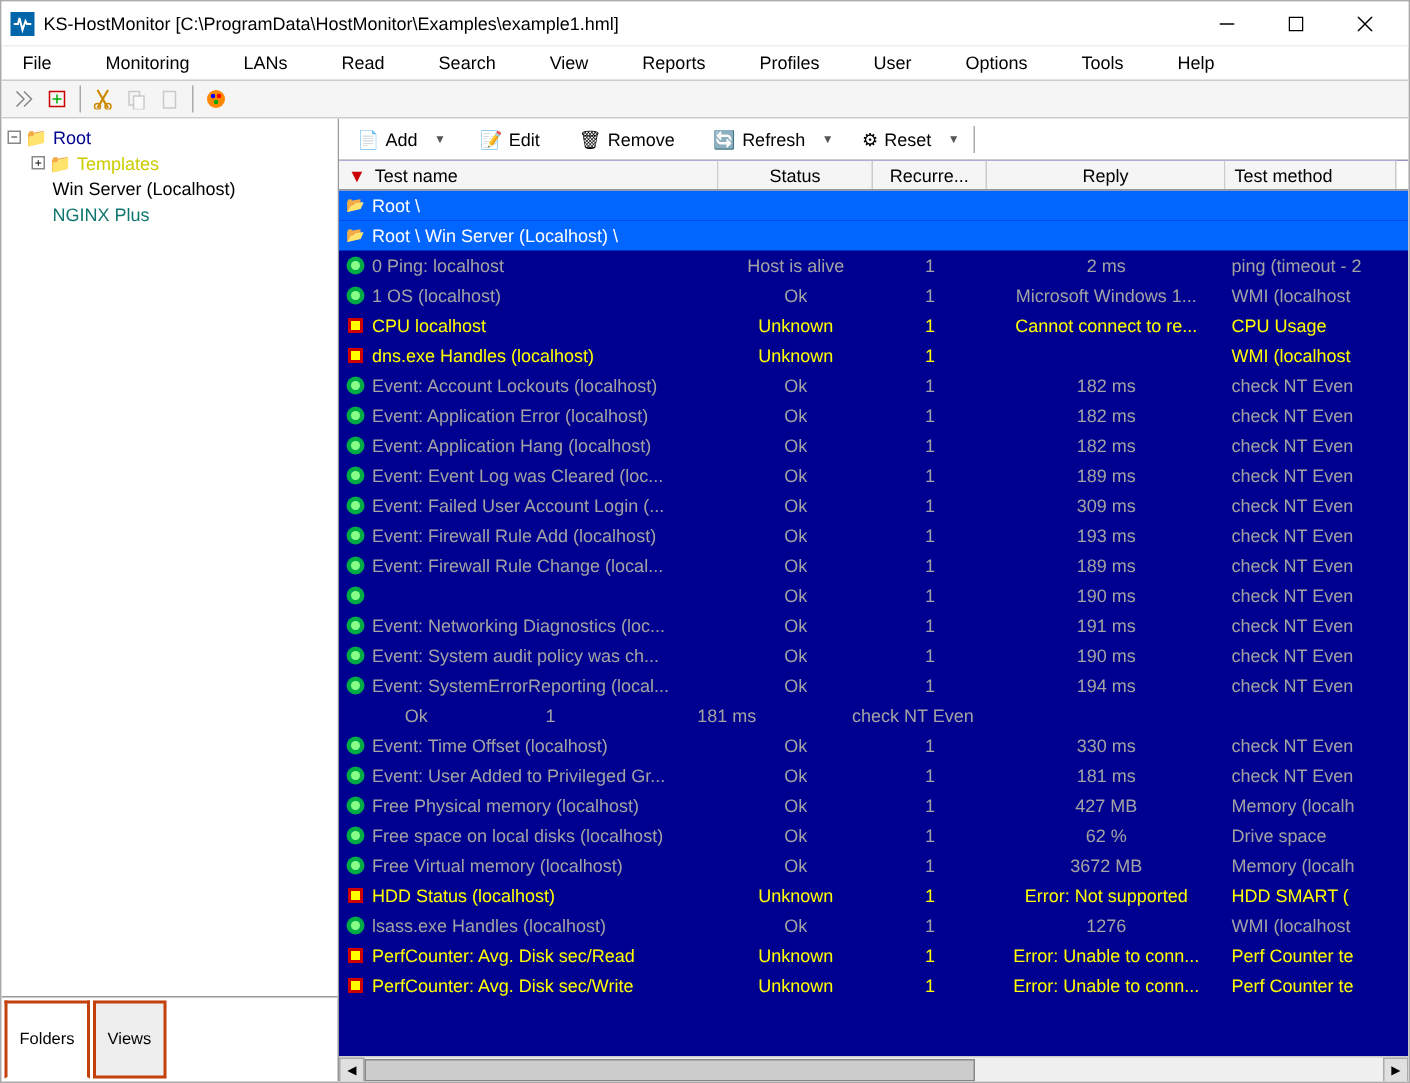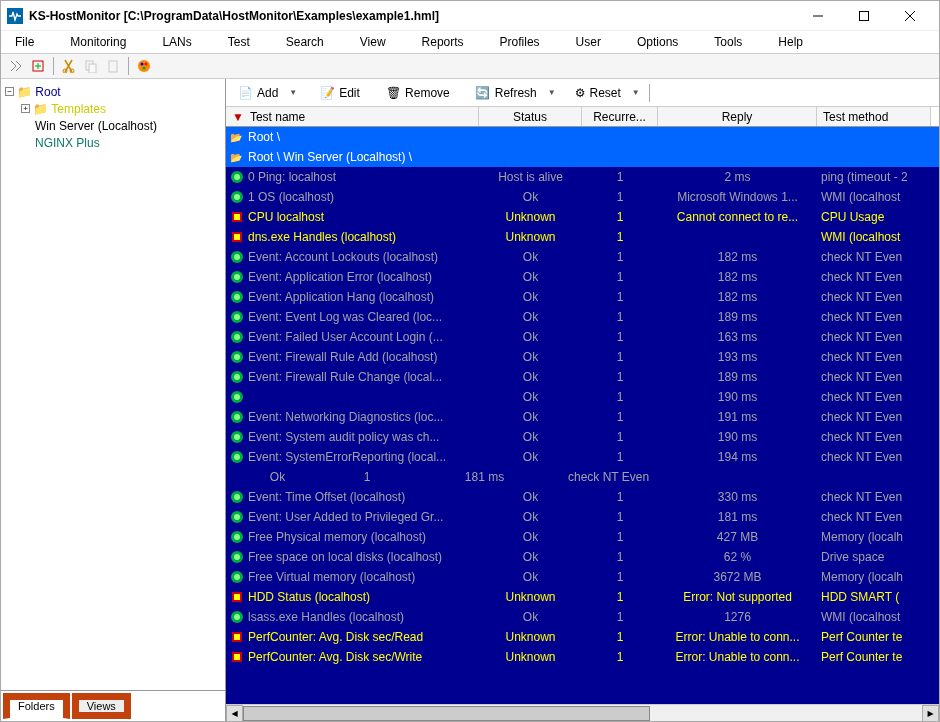--- a/index.html
+++ b/index.html
@@ -1,32 +1,32 @@
 <!DOCTYPE html>
 <html><head>
 <meta charset="utf-8">
 <style>
 * { margin:0; padding:0; box-sizing:border-box; font-family:'Segoe UI',Tahoma,sans-serif; font-size:12px; user-select:none; }
 body { background:#fff; width:940px; height:722px; overflow:hidden; display:flex; flex-direction:column; border:1px solid #aaa; }
 .titlebar { height:30px; display:flex; align-items:center; padding:0 6px; background:#fff; border-bottom:1px solid #eee; }
 .titlebar-icon { width:16px; height:16px; background:#0066aa; margin-right:6px; display:flex; align-items:center; justify-content:center; }
-.titlebar-title { flex:1; font-size:12px;font-weight:bold; }
+.titlebar-title { flex:1; font-size:12px; }
 .winbtn { width:46px; height:30px; display:flex; align-items:center; justify-content:center; cursor:pointer; }
 .menubar { height:22px; display:flex; align-items:center; padding:0 6px; gap:20px; }
 .menuitem { padding:2px 8px; cursor:pointer; }
 .toolbar { height:26px; display:flex; align-items:center; padding:0 4px; border-top:1px solid #ccc; border-bottom:1px solid #ccc; background:#f5f5f5; }
 .tbtn { padding:2px 4px; cursor:pointer; display:flex; align-items:center; gap:3px; }
 .tsep { width:1px; height:18px; background:#aaa; margin:0 4px; }
 .main { flex:1; display:flex; overflow:hidden; }
 .leftpane { width:225px; display:flex; flex-direction:column; border-right:1px solid #999; }
 .tree { flex:1; background:#fff; padding:4px; overflow:auto; }
 .tree-item { display:flex; align-items:center; height:17px; cursor:pointer; white-space:nowrap; }
 .tree-item span.sq { width:9px; height:9px; border:1px solid #888; font-size:8px; line-height:7px; text-align:center; margin-right:3px; }
 .tabs { display:flex; border-top:1px solid #999; padding:2px; gap:2px; }
-.tab { padding:0 8px; border:7px solid #c2410c; background:#eee; cursor:pointer; font-size:11px; }
+.tab { padding:18px 8px; border:2px solid #c2410c; background:#eee; cursor:pointer; font-size:11px; }
 .tab.active { background:#fff; border-bottom:1px solid #fff; }
 .rightpane { flex:1; display:flex; flex-direction:column; overflow:hidden; }
 .righttb { height:28px; display:flex; align-items:center; padding:0 6px; gap:2px; border-bottom:1px solid #ccc; background:#fff; }
 .rbtn { display:flex; align-items:center; gap:4px; padding:2px 6px; cursor:pointer; }
 .dropdown-arrow { font-size:8px; color:#555; padding:0 3px; }
 .gridwrap { flex:1; overflow:auto; background:#000090; }
 .grid-header { display:flex; background:#fff; position:sticky; top:0; border-bottom:1px solid #999; height:20px; }
 .grid-header .cell { border-right:1px solid #ccc; padding:2px 6px; display:flex; align-items:center; font-size:12px; background:#f5f5f5; overflow:hidden; white-space:nowrap; }
 .grid-body .row { display:flex; height:20px; align-items:center; color:#00ff00; }
 .grid-body .row.folder { background:#0066ff; color:#fff; }
@@ -69,21 +69,21 @@
         <line x1="0" y1="0" x2="10" y2="10" stroke="#000"></line>
         <line x1="10" y1="0" x2="0" y2="10" stroke="#000"></line>
       </svg>
   </div>
 </div>
 
 <div class="menubar">
   <div class="menuitem">File</div>
   <div class="menuitem">Monitoring</div>
   <div class="menuitem">LANs</div>
-  <div class="menuitem">Test</div>
+  <div class="menuitem">Read</div>
   <div class="menuitem">Search</div>
   <div class="menuitem">View</div>
   <div class="menuitem">Reports</div>
   <div class="menuitem">Profiles</div>
   <div class="menuitem">User</div>
   <div class="menuitem">Options</div>
   <div class="menuitem">Tools</div>
   <div class="menuitem">Help</div>
 </div>
 
@@ -336,21 +336,21 @@
               <span class="icon-sm">
                 <svg width="14" height="14">
                   <circle cx="7" cy="7" r="6" fill="#0a4"></circle>
                   <circle cx="7" cy="7" r="3" fill="#8f8"></circle>
                 </svg>
               </span>
               <span>Event: Failed User Account Login (...</span>
             </div>
             <div class="cell c-status">Ok</div>
             <div class="cell c-rec">1</div>
-            <div class="cell c-reply">163 ms</div>
+            <div class="cell c-reply">309 ms</div>
             <div class="cell c-method">check NT Even</div>
           </div>
           <div class="row ok">
             <div class="cell c-name">
               <span class="icon-sm">
                 <svg width="14" height="14">
                   <circle cx="7" cy="7" r="6" fill="#0a4"></circle>
                   <circle cx="7" cy="7" r="3" fill="#8f8"></circle>
                 </svg>
               </span>

